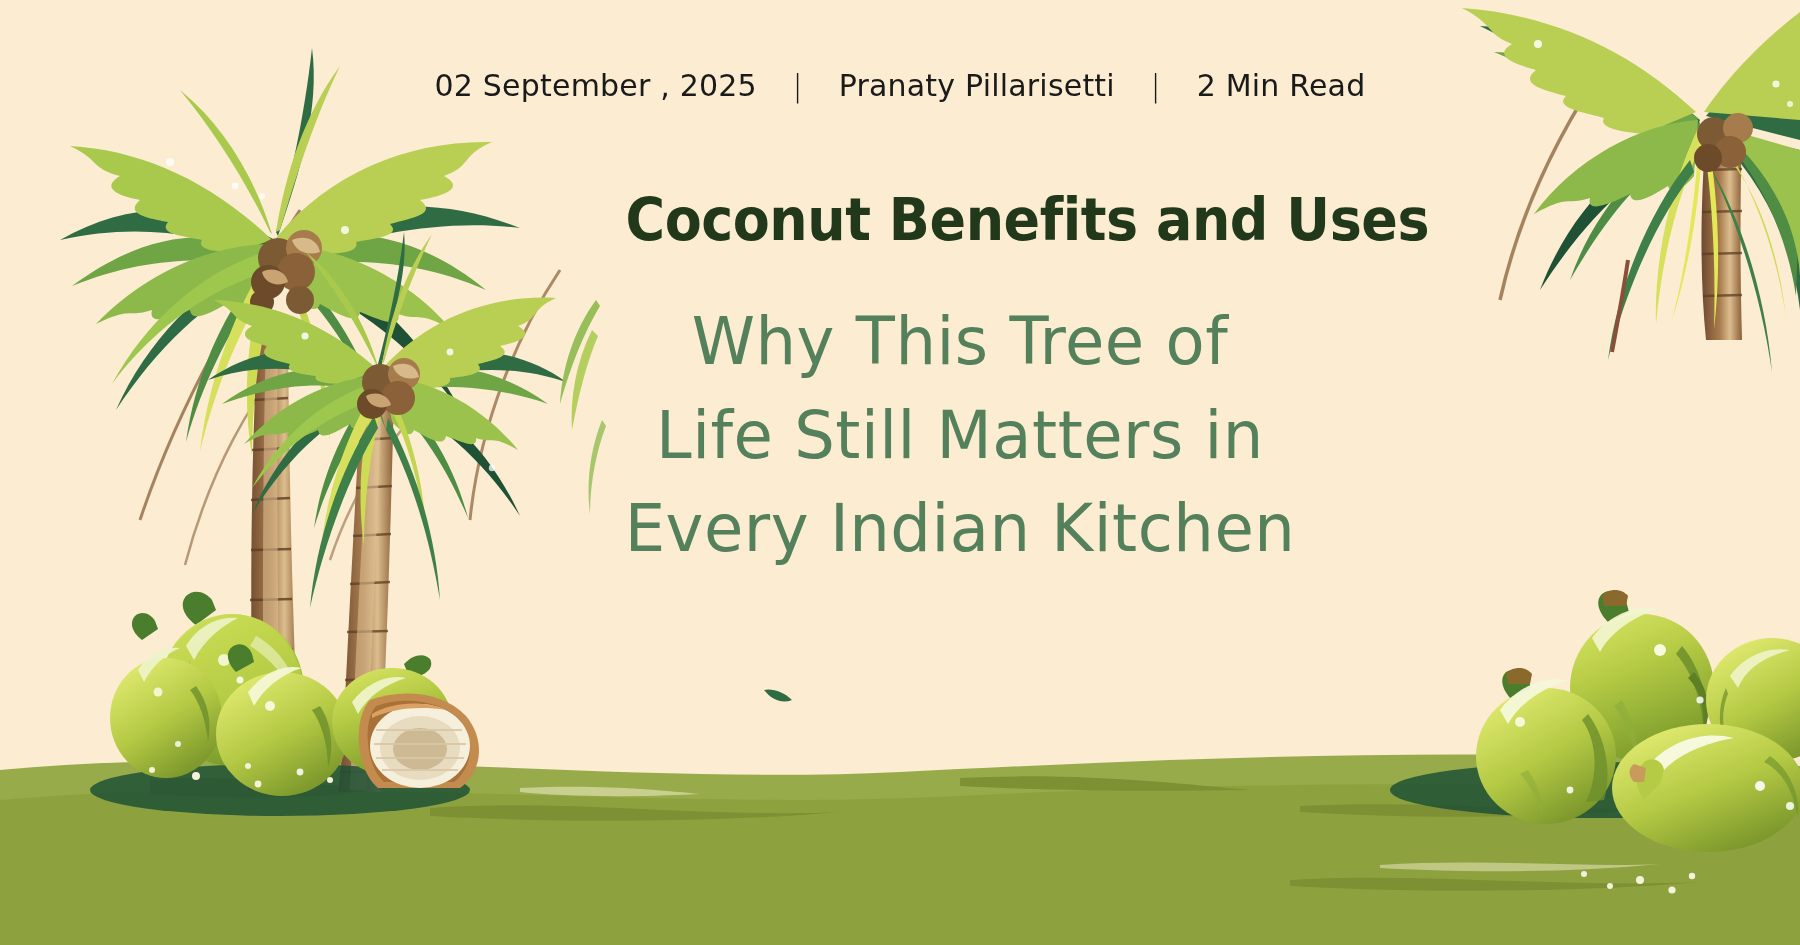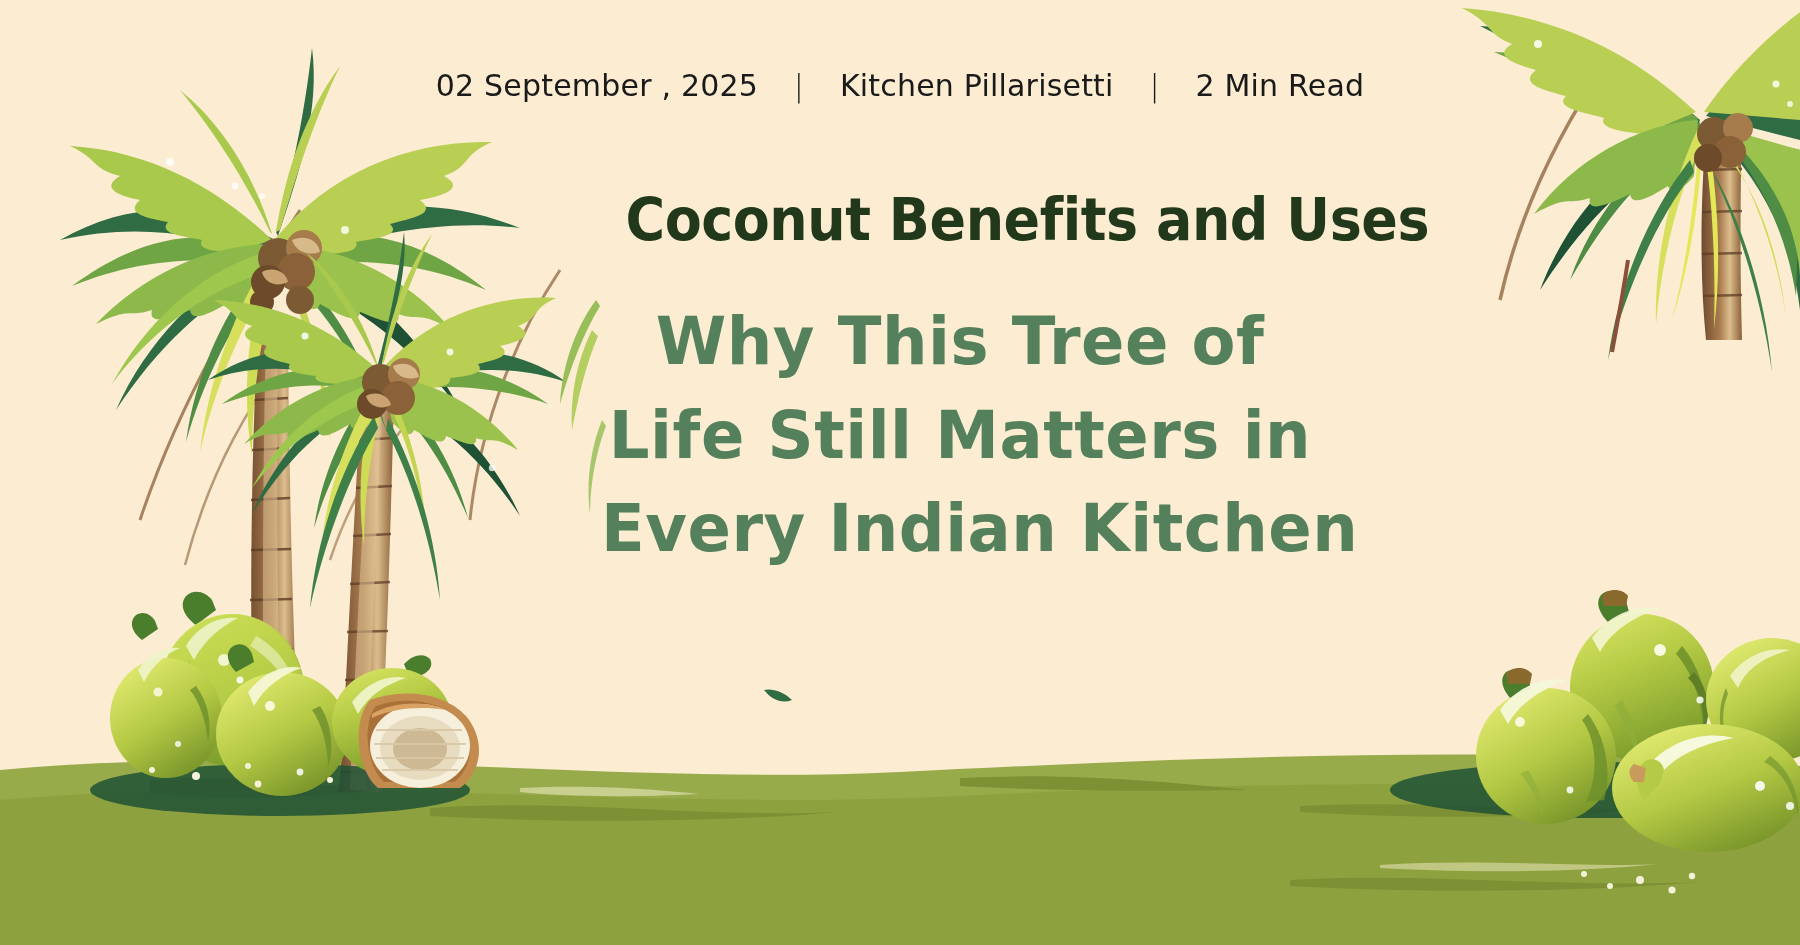--- a/index.html
+++ b/index.html
@@ -65,21 +65,21 @@
     white-space: nowrap;
   }
   #subheadline {
     position: absolute;
     left: 590px;
     top: 295px;
     width: 740px;
     text-align: center;
     font-family: "DejaVu Sans", sans-serif;
     font-size: 66px;
-    font-weight: bold;
+    font-weight: normal;
     color: #54805b;
     line-height: 1.42;
     letter-spacing: 0.5px;
   }
   #subheadline .sub-line {
     display: block;
     white-space: nowrap;
     transform: scaleX(0.97);
   }
 </style>
@@ -387,21 +387,21 @@
     <path d="M592,330 C576,362 570,398 572,430 C578,398 586,364 598,336 Z" fill="#a8c94c" opacity="0.85"></path>
     <path d="M602,420 C590,450 586,484 590,514 C590,484 596,452 606,426 Z" fill="#8cb94a" opacity="0.75"></path>
     <path d="M764,690 C772,700 782,704 792,700 C784,692 772,688 764,690 Z" fill="#2f6b43"></path>
   </svg>
 
   <div class="text-layer">
 
     <div id="meta-line">
       <span class="meta-item">02 September , 2025</span>
       <span class="sep">|</span>
-      <span class="meta-item">Kitchen Pillarisetti</span>
+      <span class="meta-item">Pranaty Pillarisetti</span>
       <span class="sep">|</span>
       <span class="meta-item">2 Min Read</span>
     </div>
 
     <div id="headline-block">
       <div id="headline">Coconut Benefits and Uses</div>
     </div>
 
     <div id="subheadline">
       <span class="sub-line">Why This Tree of</span>

